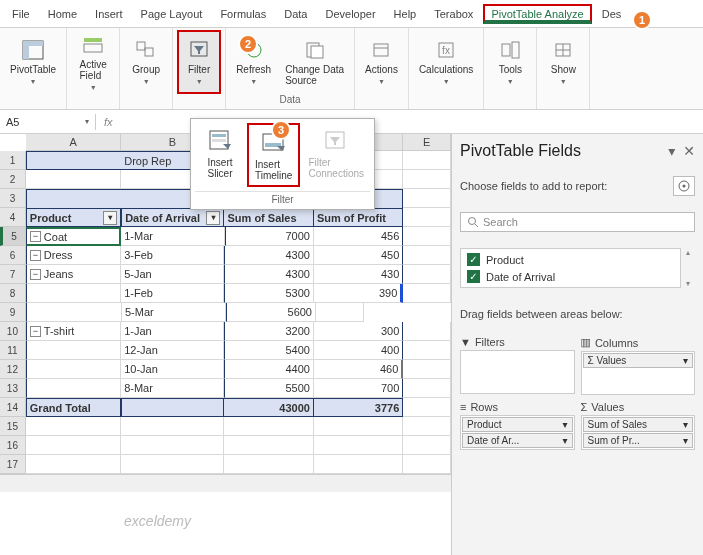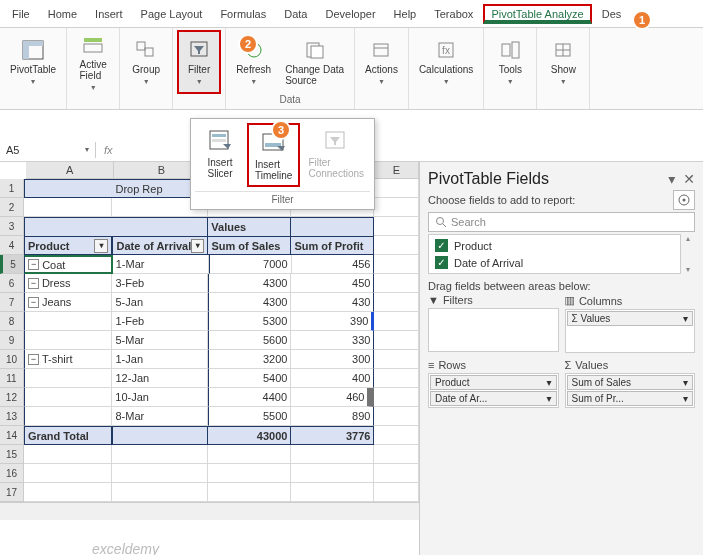--- a/index.html
+++ b/index.html
@@ -18,37 +18,37 @@
 .rbtn { display: flex; flex-direction: column; align-items: center; justify-content: center; padding: 2px 6px; gap: 2px; min-width: 44px; height: 64px; cursor: pointer; }
 .rbtn.highlight { border: 2px solid #c00; background: #e8e8e8; }
 .rbtn-icon { width: 24px; height: 24px; display: flex; align-items: center; justify-content: center; }
 .rbtn-label { font-size: 10px; text-align: left; line-height: 1.1; }
 .chev { font-size: 8px; color: #666; }
 
 
 .badge { position: absolute; width: 20px; height: 20px; border-radius: 50%; background: #ed7d31; color: #fff; font-size: 11px; font-weight: bold; display: flex; align-items: center; justify-content: center; border: 2px solid #fff; z-index: 100; }
 
 
-.fbar { display: flex; align-items: center; height: 24px; border-bottom: 1px solid #d0d0d0; margin-top: 28px; }
+.fbar { display: flex; align-items: center; height: 24px; border-bottom: 1px solid #d0d0d0; }
 .namebox { width: 96px; border-right: 1px solid #ccc; padding: 2px 6px; display: flex; justify-content: space-between; align-items: center; }
 .fx { padding: 0 8px; color: #888; font-style: italic; }
 
 
 .popup { position: absolute; top: 118px; left: 190px; background: #fff; border: 1px solid #b0b0b0; box-shadow: 2px 2px 6px rgba(0,0,0,.2); z-index: 50; padding: 4px; }
 .popup-btns { display: flex; gap: 2px; }
 .pbtn { display: flex; flex-direction: column; align-items: center; padding: 4px 6px; cursor: pointer; min-width: 50px; }
 .pbtn.highlight { border: 2px solid #c00; }
 .pbtn.disabled { color: #aaa; }
 .pbtn-icon { width: 28px; height: 28px; display: flex; align-items: center; justify-content: center; margin-bottom: 2px; }
 .popup-label { text-align: center; font-size: 10px; color: #666; border-top: 1px solid #e0e0e0; margin-top: 4px; padding-top: 2px; }
 
 
 .main { display: flex; height: calc(555px - 28px - 82px - 24px); }
 .sheet { flex: 1; overflow: hidden; position: relative; }
-.fields { width: 284px; border-left: 1px solid #ccc; background: #f3f3f3; padding: 8px; display: flex; flex-direction: column; gap: 2px; }
+.fields { width: 252px; border-left: 1px solid #ccc; background: #f3f3f3; padding: 8px; display: flex; flex-direction: column; gap: 16px; }
 
 
 .colheads { display: flex; margin-left: 26px; }
 .colhead { background: #e6e6e6; border-right: 1px solid #ccc; border-bottom: 1px solid #ccc; text-align: center; color: #444; font-size: 11px; padding: 2px 0; }
 .rows { }
 .row { display: flex; height: 19px; }
 .rowhead { width: 26px; background: #e6e6e6; border-right: 1px solid #ccc; border-bottom: 1px solid #ccc; text-align: center; font-size: 10px; color: #444; display: flex; align-items: center; justify-content: center; }
 .rowhead.sel { background: #d4d4d4; border-left: 3px solid #217346; width: 26px; }
 .cell { border-right: 1px solid #d8d8d8; border-bottom: 1px solid #d8d8d8; padding: 1px 3px; font-size: 11px; display: flex; align-items: center; overflow: hidden; white-space: nowrap; }
 .cell.r { justify-content: flex-end; }
@@ -394,21 +394,20 @@
         <div class="cell cB">1-Feb</div>
         <div class="cell cC r" style="border-left:1px solid #1f3864">5300</div>
         <div class="cell cD r" style="border-right:3px solid #1d4ed8">390</div>
         <div class="cell cE"></div>
       </div>
       <div class="row">
           <div class="rowhead">9</div>
         <div class="cell cA" style="border-left:1px solid #1f3864"></div>
         <div class="cell cB">5-Mar</div>
         <div class="cell cC r" style="border-left:1px solid #1f3864">5600</div>
-        <div class="cell cD r" style="border-right:1px solid #1f3864">330</div>
         <div class="cell cE"></div>
       </div>
       <div class="row">
           <div class="rowhead">10</div>
         <div class="cell cA" style="border-left:1px solid #1f3864">
             <span class="collapse">−</span>
             <span>T-shirt</span>
           </div>
         <div class="cell cB">1-Jan</div>
         <div class="cell cC r" style="border-left:1px solid #1f3864">3200</div>
@@ -421,29 +420,29 @@
         <div class="cell cB">12-Jan</div>
         <div class="cell cC r" style="border-left:1px solid #1f3864">5400</div>
         <div class="cell cD r" style="border-right:1px solid #1f3864">400</div>
         <div class="cell cE"></div>
       </div>
       <div class="row">
           <div class="rowhead">12</div>
         <div class="cell cA" style="border-left:1px solid #1f3864"></div>
         <div class="cell cB">10-Jan</div>
         <div class="cell cC r" style="border-left:1px solid #1f3864">4400</div>
-        <div class="cell cD r" style="border-right:7px solid #737373">460</div>
+        <div class="cell cD r" style="border-right:2px solid #737373">460</div>
         <div class="cell cE"></div>
       </div>
       <div class="row">
           <div class="rowhead">13</div>
         <div class="cell cA" style="border-left:1px solid #1f3864"></div>
         <div class="cell cB">8-Mar</div>
         <div class="cell cC r" style="border-left:1px solid #1f3864">5500</div>
-        <div class="cell cD r" style="border-right:1px solid #1f3864">890</div>
+        <div class="cell cD r" style="border-right:1px solid #1f3864">700</div>
         <div class="cell cE"></div>
       </div>
       <div class="row">
           <div class="rowhead">14</div>
         <div class="cell cA hdr">Grand Total</div>
         <div class="cell cB hdr"></div>
         <div class="cell cC hdr2 r">43000</div>
         <div class="cell cD hdr2 r">3776</div>
         <div class="cell cE"></div>
       </div>

